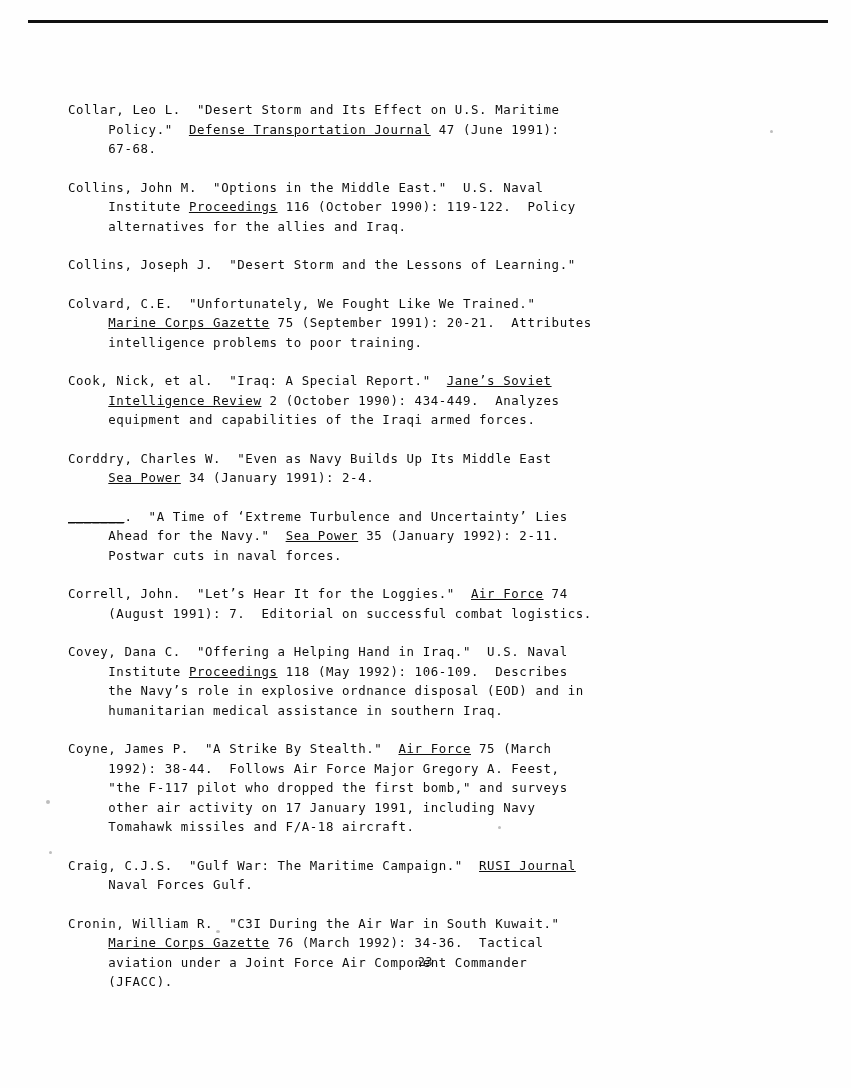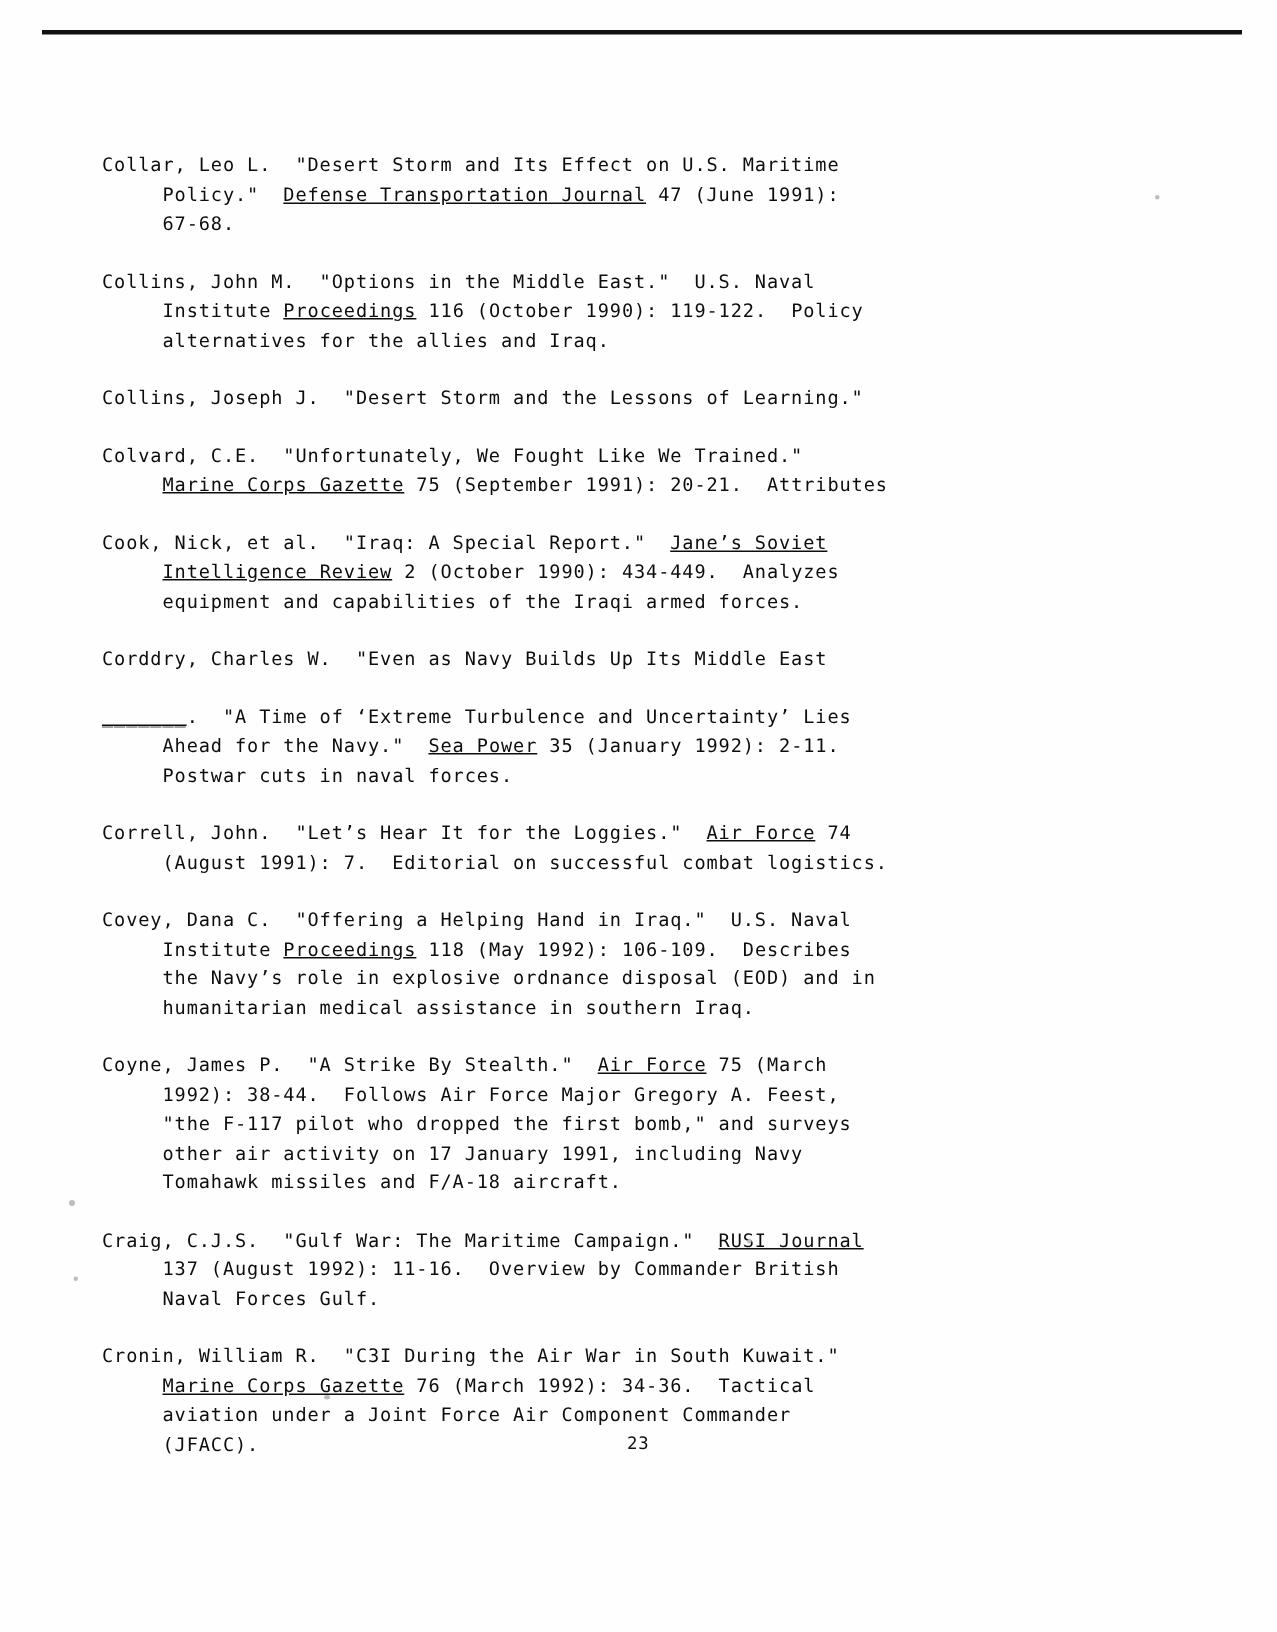--- a/index.html
+++ b/index.html
@@ -74,28 +74,28 @@
 <body>
 
 <div class="page">
 
   <div class="top-rule"></div>
 
   <div class="content" id="entries">
       <div class="entry"><span class="ln"><span>Collar, Leo L.  "Desert Storm and Its Effect on U.S. Maritime</span></span><span class="ln"><span>     Policy."  </span><span class="u">Defense Transportation Journal</span><span> 47 (June 1991):</span></span><span class="ln"><span>     67-68.</span></span></div>
       <div class="entry"><span class="ln"><span>Collins, John M.  "Options in the Middle East."  U.S. Naval</span></span><span class="ln"><span>     Institute </span><span class="u">Proceedings</span><span> 116 (October 1990): 119-122.  Policy</span></span><span class="ln"><span>     alternatives for the allies and Iraq.</span></span></div>
       <div class="entry"><span class="ln"><span>Collins, Joseph J.  "Desert Storm and the Lessons of Learning."</span></span></div>
-      <div class="entry"><span class="ln"><span>Colvard, C.E.  "Unfortunately, We Fought Like We Trained."</span></span><span class="ln"><span>     </span><span class="u">Marine Corps Gazette</span><span> 75 (September 1991): 20-21.  Attributes</span></span></div>
+      <div class="entry"><span class="ln"><span>Colvard, C.E.  "Unfortunately, We Fought Like We Trained."</span></span><span class="ln"><span>     </span><span class="u">Marine Corps Gazette</span><span> 75 (September 1991): 20-21.  Attributes</span></span><span class="ln"><span>     intelligence problems to poor training.</span></span></div>
       <div class="entry"><span class="ln"><span>Cook, Nick, et al.  "Iraq: A Special Report."  </span><span class="u">Jane’s Soviet</span></span><span class="ln"><span>     </span><span class="u">Intelligence Review</span><span> 2 (October 1990): 434-449.  Analyzes</span></span><span class="ln"><span>     equipment and capabilities of the Iraqi armed forces.</span></span></div>
-      <div class="entry"><span class="ln"><span>Corddry, Charles W.  "Even as Navy Builds Up Its Middle East</span></span></div>
+      <div class="entry"><span class="ln"><span>Corddry, Charles W.  "Even as Navy Builds Up Its Middle East</span></span><span class="ln"><span>     </span><span class="u">Sea Power</span><span> 34 (January 1991): 2-4.</span></span></div>
       <div class="entry"><span class="ln"><span class="u">_______</span><span>.  "A Time of ‘Extreme Turbulence and Uncertainty’ Lies</span></span><span class="ln"><span>     Ahead for the Navy."  </span><span class="u">Sea Power</span><span> 35 (January 1992): 2-11.</span></span><span class="ln"><span>     Postwar cuts in naval forces.</span></span></div>
       <div class="entry"><span class="ln"><span>Correll, John.  "Let’s Hear It for the Loggies."  </span><span class="u">Air Force</span><span> 74</span></span><span class="ln"><span>     (August 1991): 7.  Editorial on successful combat logistics.</span></span></div>
       <div class="entry"><span class="ln"><span>Covey, Dana C.  "Offering a Helping Hand in Iraq."  U.S. Naval</span></span><span class="ln"><span>     Institute </span><span class="u">Proceedings</span><span> 118 (May 1992): 106-109.  Describes</span></span><span class="ln"><span>     the Navy’s role in explosive ordnance disposal (EOD) and in</span></span><span class="ln"><span>     humanitarian medical assistance in southern Iraq.</span></span></div>
       <div class="entry"><span class="ln"><span>Coyne, James P.  "A Strike By Stealth."  </span><span class="u">Air Force</span><span> 75 (March</span></span><span class="ln"><span>     1992): 38-44.  Follows Air Force Major Gregory A. Feest,</span></span><span class="ln"><span>     "the F-117 pilot who dropped the first bomb," and surveys</span></span><span class="ln"><span>     other air activity on 17 January 1991, including Navy</span></span><span class="ln"><span>     Tomahawk missiles and F/A-18 aircraft.</span></span></div>
-      <div class="entry"><span class="ln"><span>Craig, C.J.S.  "Gulf War: The Maritime Campaign."  </span><span class="u">RUSI Journal</span></span><span class="ln"><span>     137 (August 1992): 11-16.  Overview by Commander British</span></span><span class="ln"><span>     Naval Forces Gulf.</span></span></div>
+      <div class="entry"><span class="ln"><span>Craig, C.J.S.  "Gulf War: The Maritime Campaign."  </span><span class="u">RUSI Journal</span></span><span class="ln"><span>     Naval Forces Gulf.</span></span></div>
       <div class="entry"><span class="ln"><span>Cronin, William R.  "C3I During the Air War in South Kuwait."</span></span><span class="ln"><span>     </span><span class="u">Marine Corps Gazette</span><span> 76 (March 1992): 34-36.  Tactical</span></span><span class="ln"><span>     aviation under a Joint Force Air Component Commander</span></span><span class="ln"><span>     (JFACC).</span></span></div>
     </div>
 
   <div class="pagenum">23</div>
 
   <div class="speck" style="left:46px;top:800px;width:4px;height:4px;"></div>
   <div class="speck" style="left:49px;top:851px;width:3px;height:3px;"></div>
   <div class="speck" style="left:770px;top:130px;width:3px;height:3px;"></div>
   <div class="speck" style="left:498px;top:826px;width:3px;height:3px;"></div>
   <div class="speck" style="left:216px;top:930px;width:4px;height:3px;"></div>

